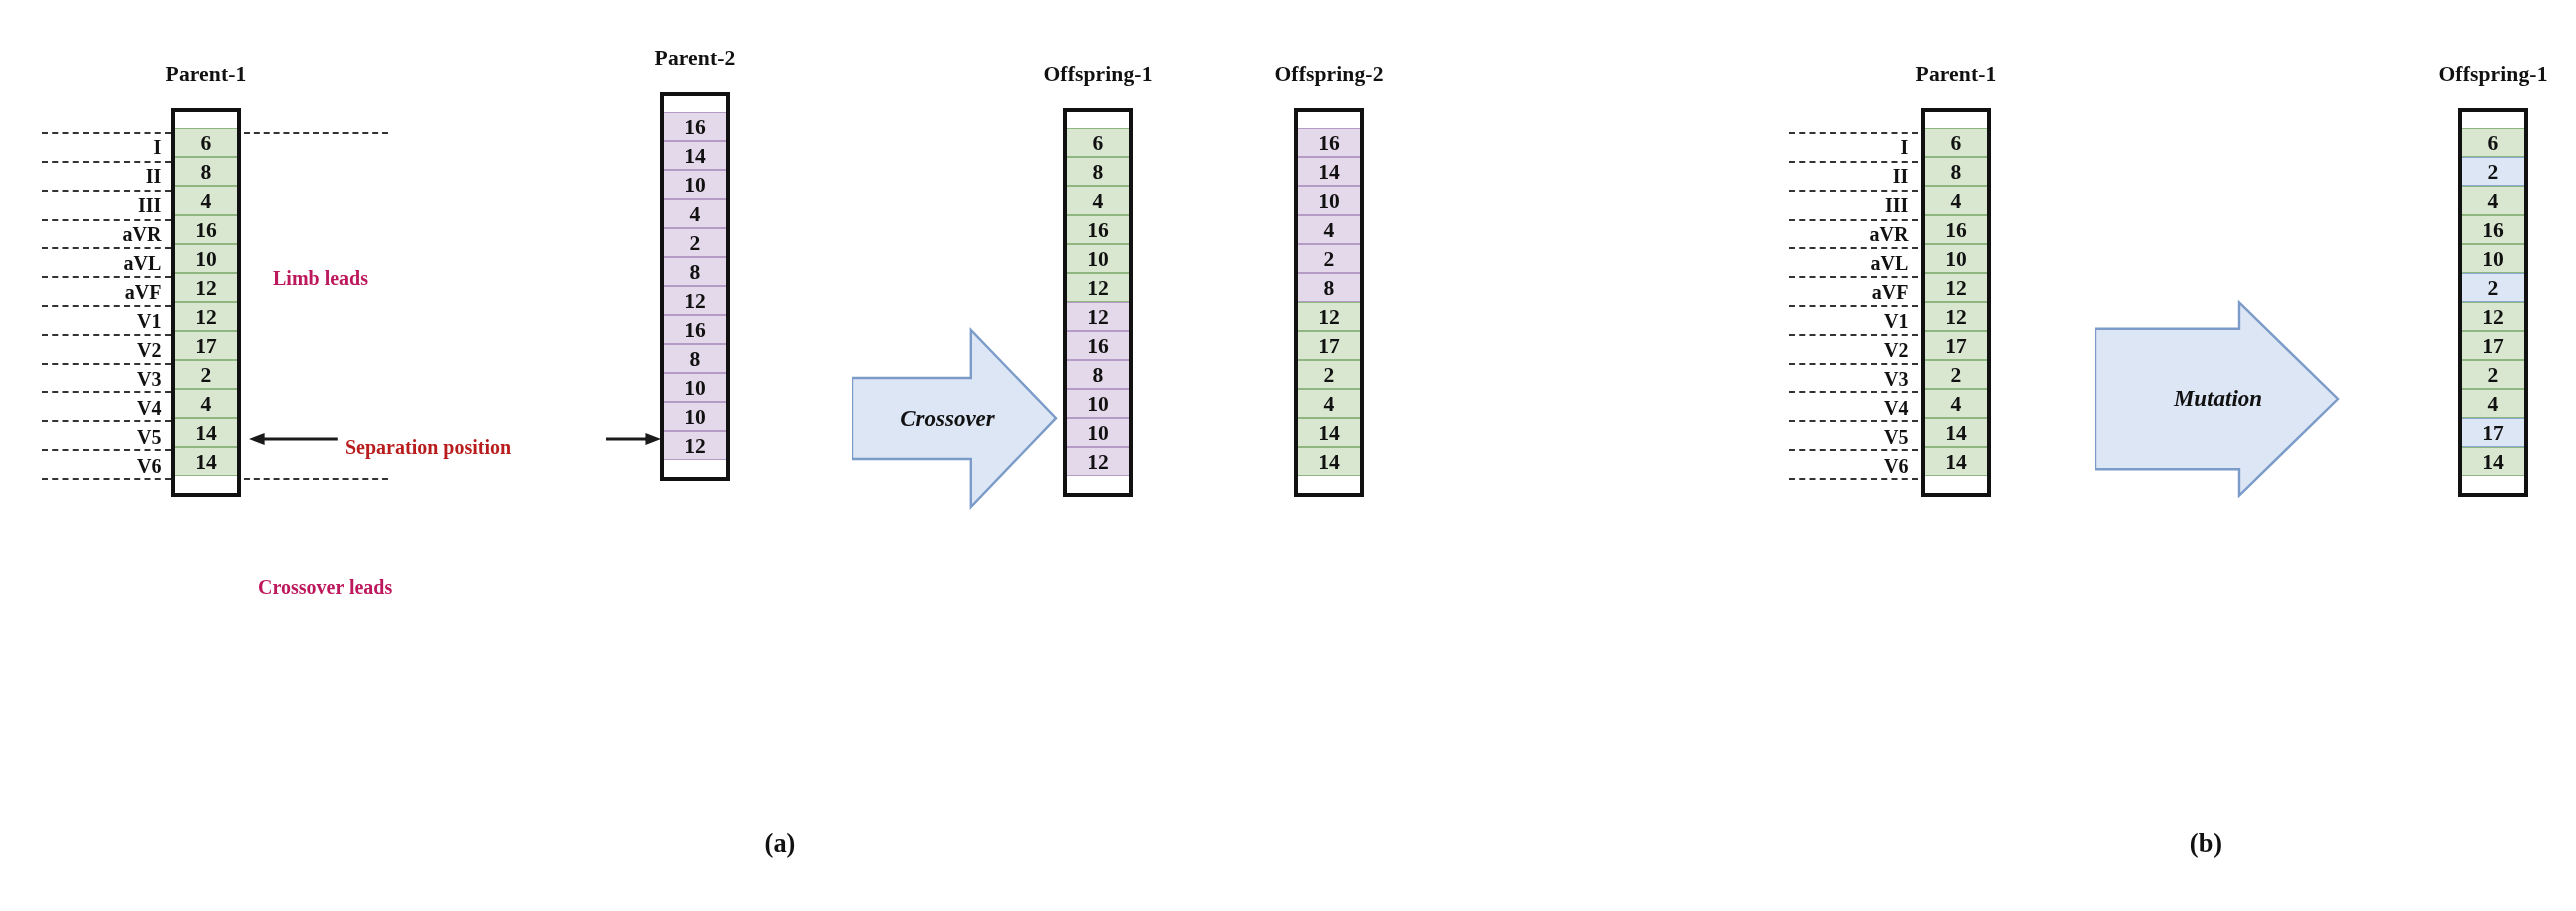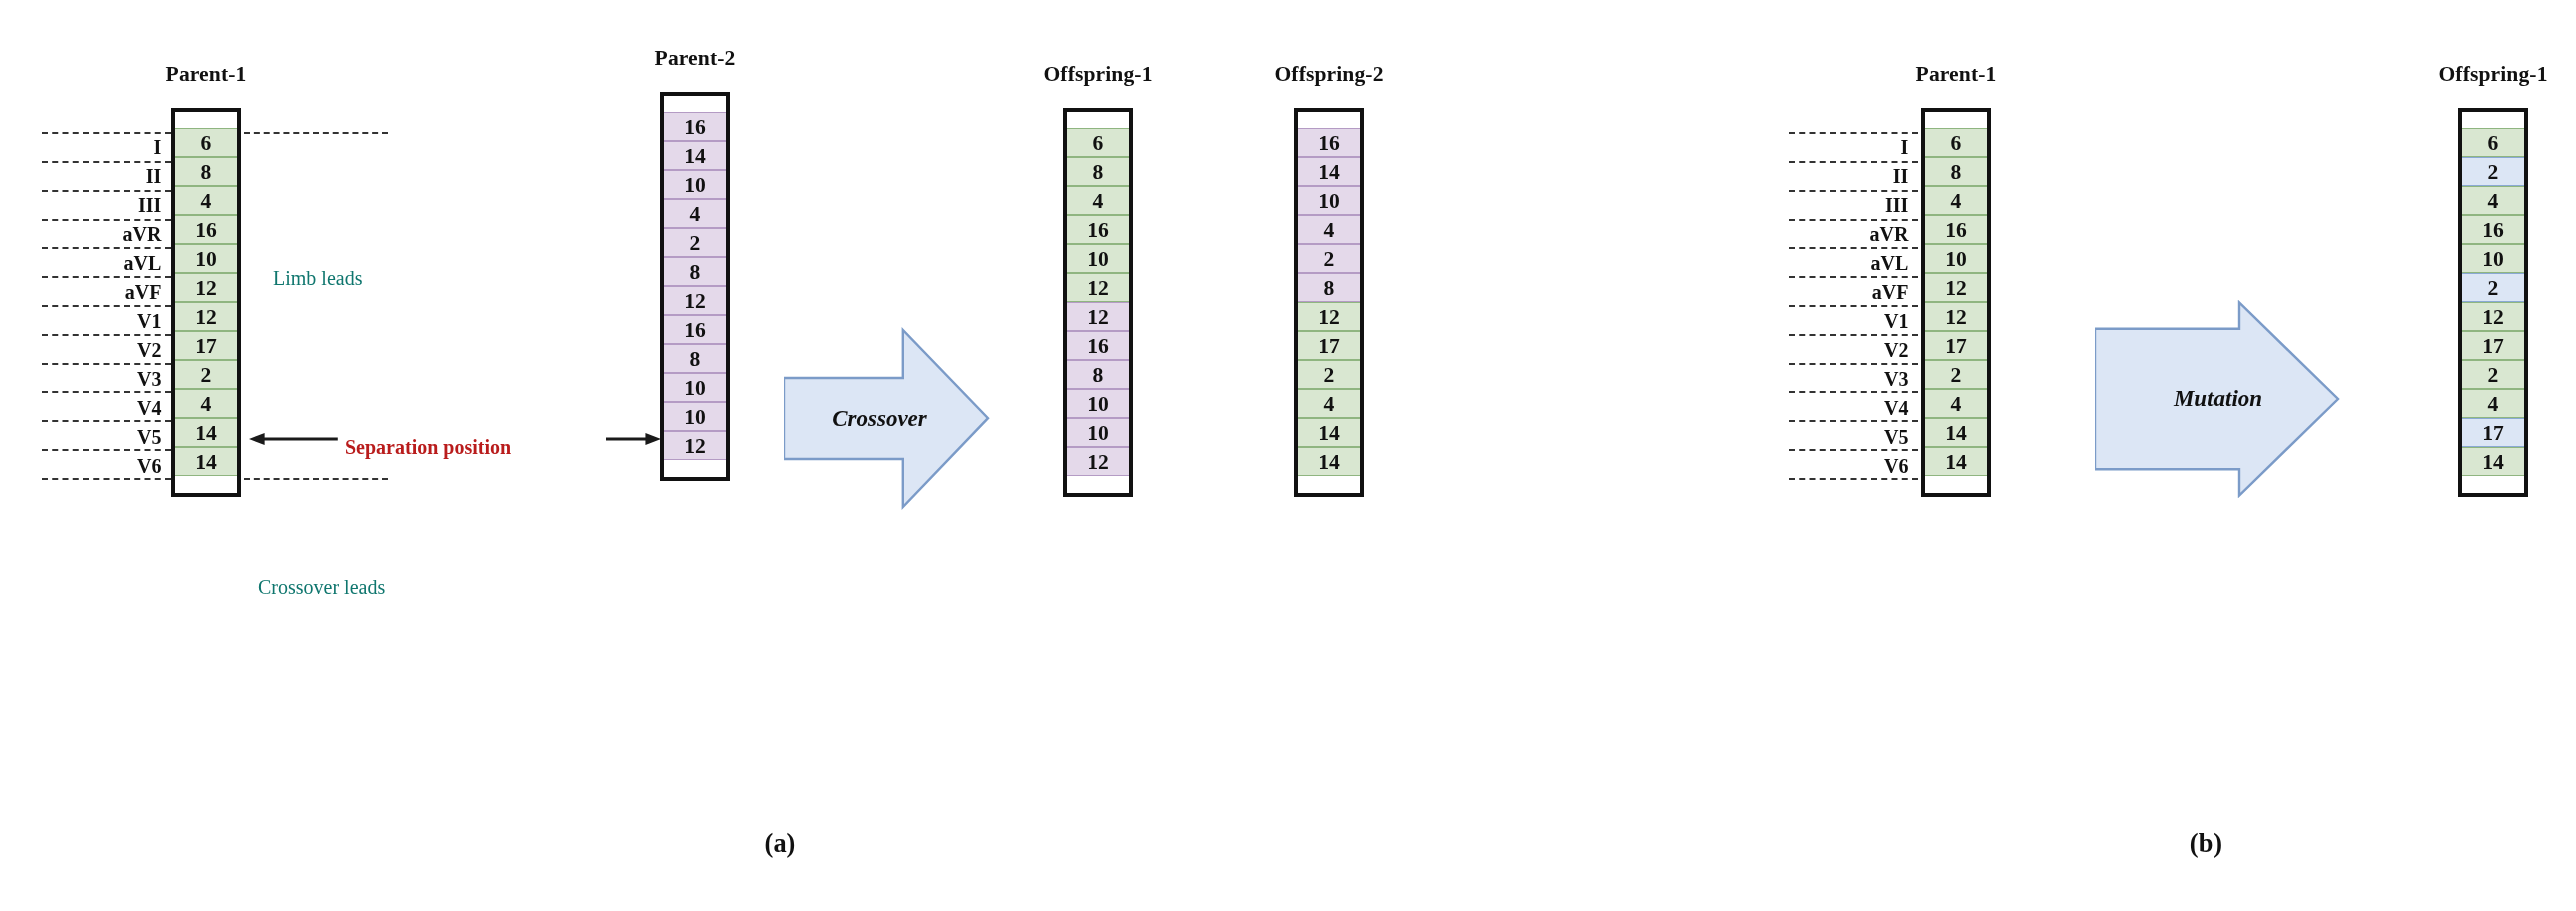--- a/index.html
+++ b/index.html
@@ -84,22 +84,22 @@
   .dashline {
     position: absolute;
     height: 0;
     border-top: 2.4px dashed #333333;
   }
 
   
   .ann {
     position: absolute;
     font-size: 20px;
-    font-weight: normal;
-    color: #0f766e;
+    font-weight: bold;
+    color: #be185d;
     white-space: nowrap;
   }
   .sep-label {
     position: absolute;
     font-size: 20px;
     font-weight: bold;
     color: #b91c1c;
     white-space: nowrap;
     transform: translateY(-50%);
   }
@@ -263,21 +263,21 @@
     <svg class="sep-arrow" style="left:249px; top:439px; width:90px; height:15.6px;" viewBox="0 0 150 26">
       <line x1="148" y1="13" x2="20" y2="13" stroke="#1a1a1a" stroke-width="5"></line>
       <polygon points="0,13 26,3 26,23" fill="#1a1a1a"></polygon>
     </svg>
     <div class="sep-label" style="left:345px; top:447px;">Separation position</div>
     <svg class="sep-arrow" style="left:606px; top:439px; width:55px; height:15.6px;" viewBox="0 0 92 26">
       <line x1="0" y1="13" x2="72" y2="13" stroke="#1a1a1a" stroke-width="5"></line>
       <polygon points="92,13 66,3 66,23" fill="#1a1a1a"></polygon>
     </svg>
 
-    <div class="blockarrow" style="left:768px; top:327px; width:207px; height:183px;padding-left:16px;">
+    <div class="blockarrow" style="left:836px; top:327px; width:207px; height:183px;padding-left:16px;">
       <svg viewBox="0 0 345 305" width="207" height="183" preserveAspectRatio="none">
         <polygon points="0,85 198,85 198,5 340,152 198,300 198,220 0,220" fill="#dce6f5" stroke="#7b9bc8" stroke-width="4"></polygon>
       </svg>
       <div class="lbl">Crossover</div>
     </div>
 
     <div class="panel-caption" style="left:780px; top:828px;">(a)</div>
   </div>
 
   <div>

